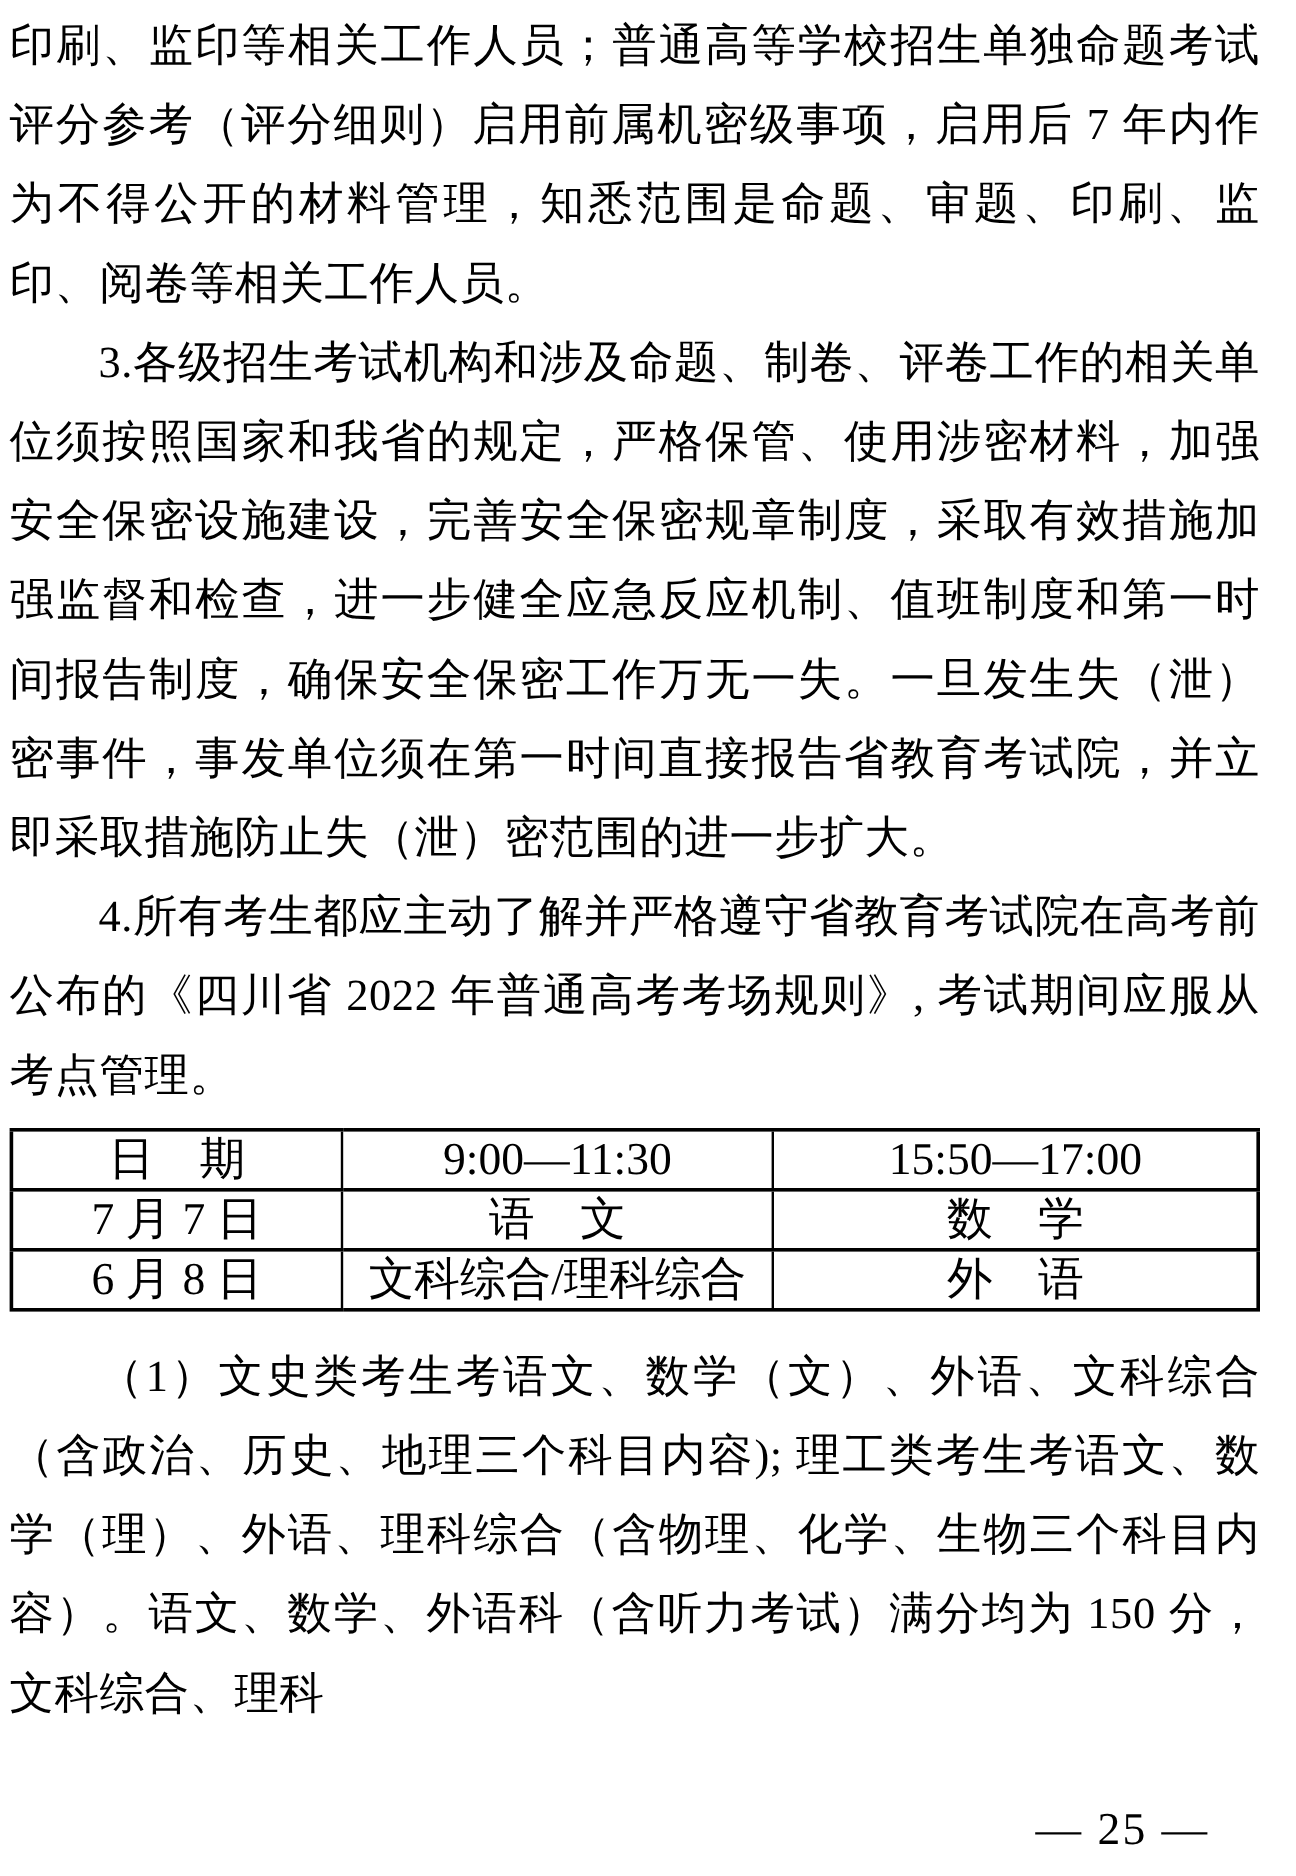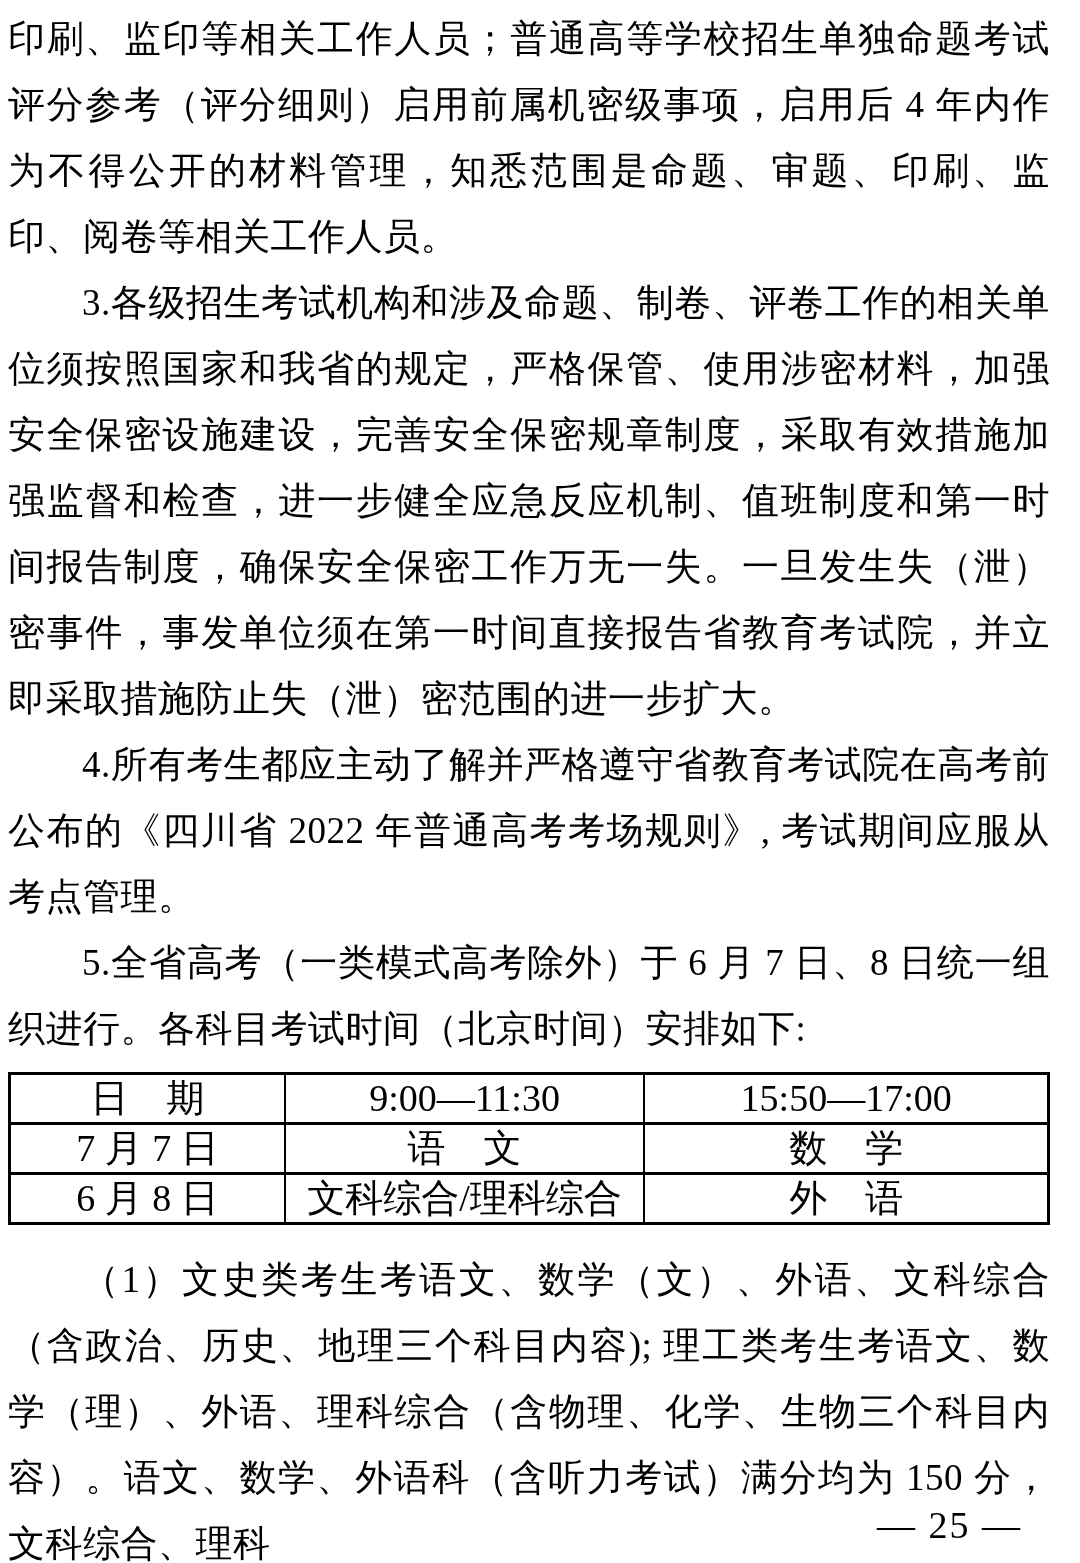--- a/index.html
+++ b/index.html
@@ -55,37 +55,36 @@
     font-weight: normal;
     white-space: nowrap;
     overflow: hidden;
     font-family: Liberation Serif, serif;
   }
   table.schedule col.c1 { width: 26.5%; }
   table.schedule col.c2 { width: 34.6%; }
   table.schedule col.c3 { width: 38.9%; }
   .page-number {
     position: absolute;
-    right: 58px;
+    right: 72px;
     bottom: 16px;
     font-size: 38px;
     letter-spacing: 2px;
   }
 </style>
 </head>
 <body>
 
 <div class="page">
   <div class="content">
 
     <div>
-        <p class="para">印刷、监印等相关工作人员；普通高等学校招生单独命题考试评分参考（评分细则）启用前属机密级事项，启用后 4 年内作为不得公开的材料管理，知悉范围是命题、审题、印刷、监印、阅卷等相关工作人员。</p>
+        <p class="para">印刷、监印等相关工作人员；普通高等学校招生单独命题考试评分参考（评分细则）启用前属机密级事项，启用后 7 年内作为不得公开的材料管理，知悉范围是命题、审题、印刷、监印、阅卷等相关工作人员。</p>
         <p class="para indent">3.各级招生考试机构和涉及命题、制卷、评卷工作的相关单位须按照国家和我省的规定，严格保管、使用涉密材料，加强安全保密设施建设，完善安全保密规章制度，采取有效措施加强监督和检查，进一步健全应急反应机制、值班制度和第一时间报告制度，确保安全保密工作万无一失。一旦发生失（泄）密事件，事发单位须在第一时间直接报告省教育考试院，并立即采取措施防止失（泄）密范围的进一步扩大。</p>
         <p class="para indent">4.所有考生都应主动了解并严格遵守省教育考试院在高考前公布的《四川省 2022 年普通高考考场规则》, 考试期间应服从考点管理。</p>
-        <p class="para indent">5.全省高考（一类模式高考除外）于 6 月 7 日、8 日统一组织进行。各科目考试时间（北京时间）安排如下:</p>
       </div>
 
     <table class="schedule">
       <colgroup>
         <col class="c1">
           <col class="c2">
           <col class="c3">
       </colgroup>
     <tbody>
           <tr>

